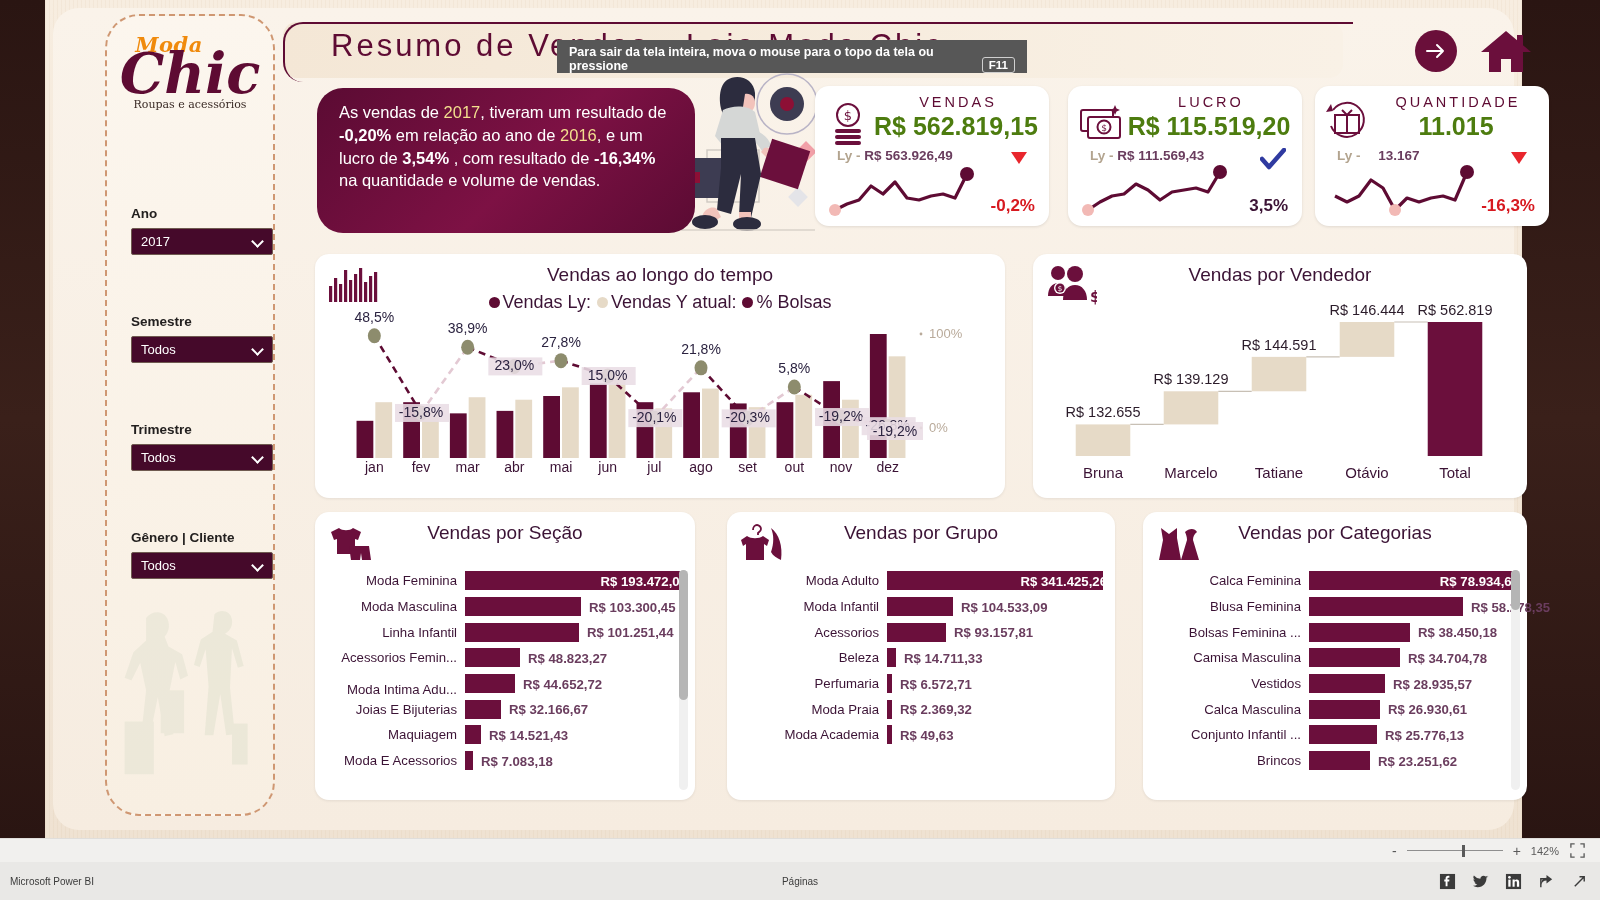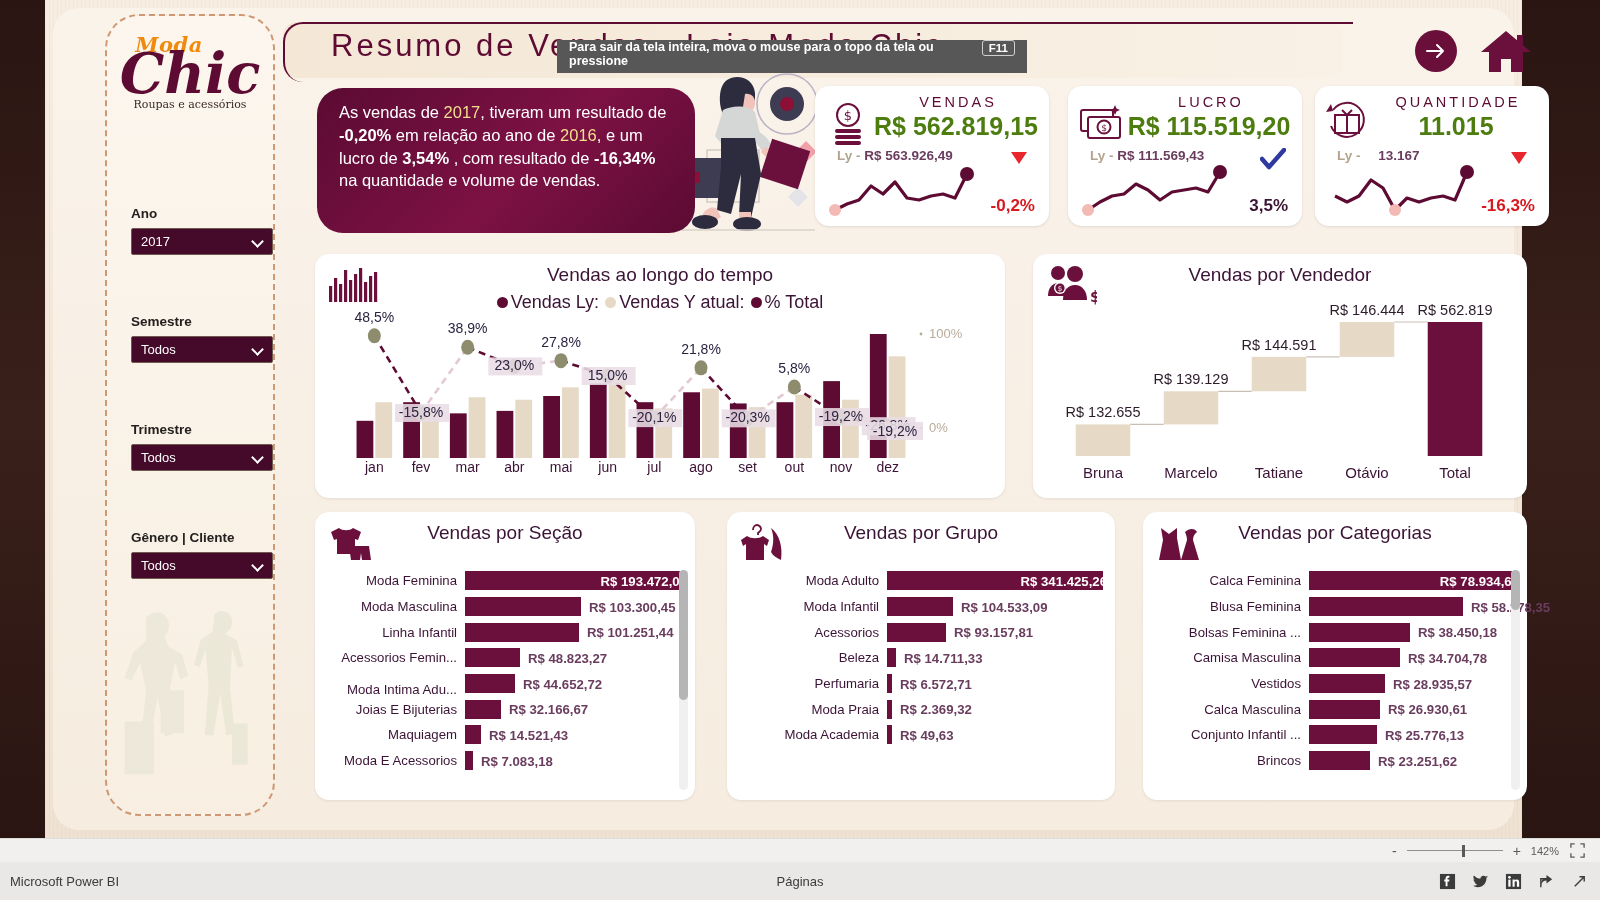--- a/index.html
+++ b/index.html
@@ -87,21 +87,21 @@
   .btn-next {
     position: absolute; left: 1370px; top: 30px; width: 42px; height: 42px;
     border-radius: 50%; background: #6a0f3a; display: flex; align-items: center; justify-content: center;
   }
   .btn-home { position: absolute; left: 1434px; top: 26px; width: 54px; height: 50px; }
 
   
   .toast {
     position: absolute; left: 557px; top: 40px; width: 470px; height: 33px;
     background: #575757; color: #fff; font-size: 12.5px; font-weight: 700;
-    display: flex; align-items: flex-start; gap: 9px; padding: 0 12px; z-index: 50;
+    display: flex; align-items: flex-end; gap: 9px; padding: 0 12px; z-index: 50;
   }
   .toast .key {
     border: 1px solid #cfcfcf; border-radius: 3px; padding: 1px 6px; font-size: 11.5px;
   }
 
   
   .summary {
     position: absolute; left: 272px; top: 88px; width: 378px; height: 145px;
     background: linear-gradient(135deg,#5b0b33 0%,#7d1144 55%,#5b0b33 100%);
     border-radius: 26px; color: #fff; font-size: 16.5px; line-height: 1.38;
@@ -190,21 +190,21 @@
     background: #f1f0ee; border-top: 1px solid #e0dedb;
     display: flex; align-items: center; justify-content: flex-end; gap: 10px;
     padding-right: 14px; font-size: 11px; color: #5a5a5a;
   }
   .zoom-slider { position: relative; width: 96px; height: 12px; }
   .zoom-slider .track { position: absolute; left: 0; top: 5px; width: 96px; height: 1px; background: #8f8f8f; }
   .zoom-slider .knob { position: absolute; left: 55px; top: 0; width: 3px; height: 12px; background: #5a5a5a; }
   .statusbar {
     position: absolute; left: 0; top: 862px; width: 1600px; height: 38px;
     background: #e9e8e6; display: flex; align-items: center;
-    font-size: 13px; color: #3b3b3b;
+    font-size: 10px; color: #3b3b3b;
   }
   .sb-left { position: absolute; left: 10px; }
   .sb-center { position: absolute; left: 0; right: 0; text-align: center; }
   .sb-right { position: absolute; right: 12px; display: flex; gap: 16px; align-items: center; }
   .sicon { width: 17px; height: 17px; }
 </style>
 </head>
 <body>
 
 <div id="root">
@@ -396,21 +396,21 @@
           <rect x="32" y="4" width="3.2" height="34"></rect>
             <rect x="37" y="18" width="3.2" height="20"></rect>
           <rect x="42" y="12" width="3.2" height="26"></rect>
             <rect x="47" y="8" width="3.2" height="30"></rect>
         </g>
       </svg>
       <div class="card-title">Vendas ao longo do tempo</div>
       <div class="legend">
         <span><span class="dot" style="background:#5e0b33"></span><span>Vendas Ly:</span></span>
         <span><span class="dot" style="background:#e6dac7"></span><span>Vendas Y atual:</span></span>
-        <span><span class="dot" style="background:#5e0b33"></span><span>% Total</span></span>
+        <span><span class="dot" style="background:#5e0b33"></span><span>% Bolsas</span></span>
       </div>
       <svg id="timeplot" style="position:absolute;left:14px;top:58px;width:662px;height:182px" viewBox="0 0 662 182">
           <text x="600" y="26" font-size="13" fill="#b9aa9a" font-family="Liberation Sans, sans-serif">100%</text>
           <text x="600" y="120" font-size="13" fill="#b9aa9a" font-family="Liberation Sans, sans-serif">0%</text>
           <circle cx="592" cy="22" r="1.4" fill="#b9aa9a"></circle>
           <circle cx="592" cy="116" r="1.4" fill="#b9aa9a"></circle>
           <rect x="27.53333333333333" y="108.80000000000001" width="16.799999999999997" height="37.199999999999996" fill="#5e0b33"></rect>
           <rect x="46.33333333333333" y="90.19999999999999" width="16.799999999999997" height="55.800000000000004" fill="#e6dac7"></rect>
           <text x="45.33333333333333" y="160" font-size="14" fill="#3b1335" text-anchor="middle" font-family="Liberation Sans, sans-serif">jan</text>
           <rect x="74.19999999999999" y="90.19999999999999" width="16.799999999999997" height="55.800000000000004" fill="#5e0b33"></rect>

